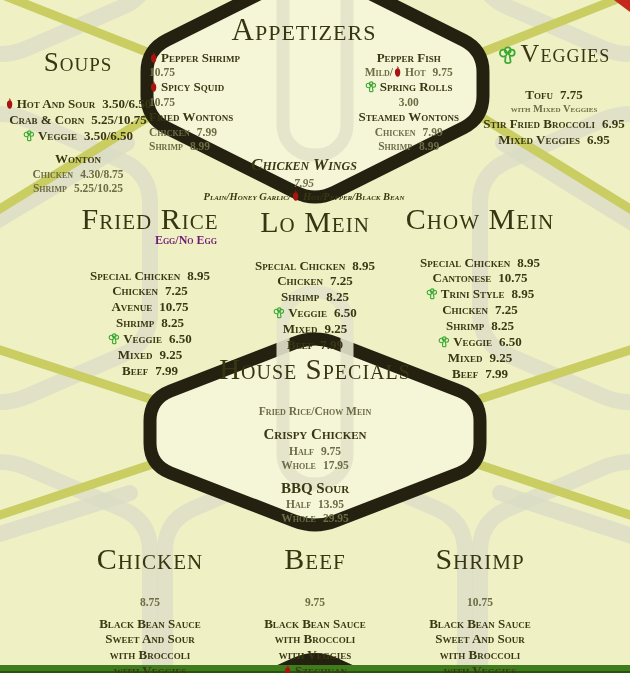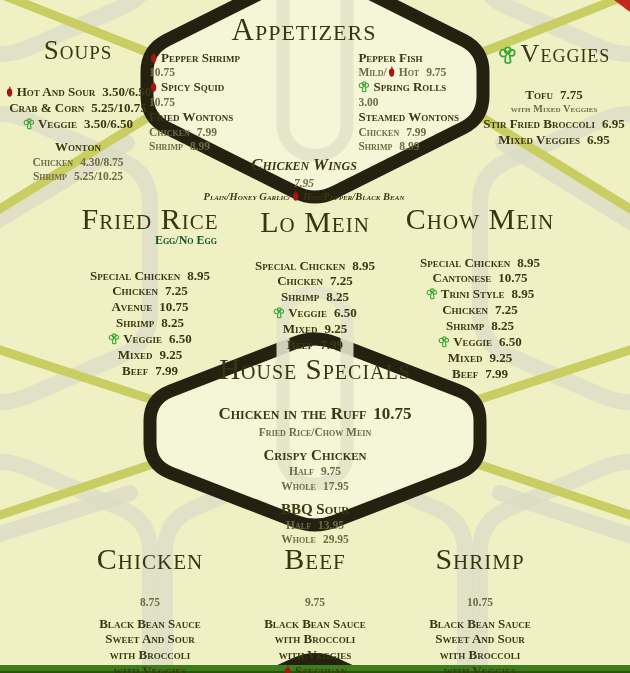--- a/index.html
+++ b/index.html
@@ -13,25 +13,25 @@
   .t-mid,.t-bot{font-size:30px;}
   .t-veg{font-size:26px;text-align:center;}
   .lines{margin-top:20px;}
   .line{font-variant:small-caps;font-weight:bold;font-size:13px;line-height:1.22;color:#3a3813;}
   .line .pr{margin-left:7px;}
   .line.light{color:#6d6c45;font-size:11.5px;}
   .line.small{font-size:10.5px;}
   .line.big{font-size:17px;}
   .line.b2{font-size:15px;}
   .line.gap{margin-top:7px;}
-  .subtitle{font-variant:small-caps;color:#14532d;font-size:12px;font-weight:bold;}
+  .subtitle{font-variant:small-caps;color:#701a75;font-size:12px;font-weight:bold;}
   .fr-sub{text-align:right;padding-right:28px;margin-top:-2px;}
   .ap-cols{display:flex;justify-content:space-between;padding:0 10px;margin-top:3px;}
   .ap-cols .col-l{text-align:left;}
-  .ap-cols .col-r{text-align:left;}
+  .ap-cols .col-r{text-align:center;}
   .ap-center{margin-top:2px;font-style:italic;}
   .icn{display:inline-block;vertical-align:-2px;margin-right:3px;}
   .title .icn{vertical-align:-3px;margin-right:4px;}
 </style>
 </head>
 <body>
 
 <div class="page">
   <svg id="bg" width="630" height="673">
       <rect x="0" y="0" width="630" height="673" fill="#eff1c5"></rect>
@@ -57,21 +57,21 @@
       <path d="M295.32260179800187,-24.161300899000928 Q315,-34 334.67739820199813,-24.161300899000928 L463.32260179800187,40.16130089900093 Q483,50 483,72 L483,96 Q483,118 463.32260179800187,127.83869910099908 L334.67739820199813,192.16130089900093 Q315,202 295.32260179800187,192.16130089900093 L166.67739820199816,127.83869910099908 Q147,118 147,96 L147,72 Q147,50 166.67739820199816,40.16130089900093 Z" fill="#f5f6d8" stroke="#242110" stroke-width="13" stroke-linejoin="round"></path>
       <path d="M294.4889064568789,342.95581810157427 Q315,335 335.5110935431211,342.95581810157427 L459.4889064568789,391.04418189842573 Q480,399 480,421 L480,443 Q480,465 459.4889064568789,472.95581810157427 L335.5110935431211,521.0441818984258 Q315,529 294.4889064568789,521.0441818984258 L170.5110935431211,472.95581810157427 Q150,465 150,443 L150,421 Q150,399 170.5110935431211,391.04418189842573 Z" fill="#f5f6d8" stroke="#242110" stroke-width="13" stroke-linejoin="round"></path>
       <path d="M294.9719374958227,664.103664774626 Q315,655 335.0280625041773,664.103664774626 L459.9719374958227,720.896335225374 Q480,730 480,752 L480,774 Q480,796 459.9719374958227,805.103664774626 L335.0280625041773,861.896335225374 Q315,871 294.9719374958227,861.896335225374 L170.0280625041773,805.103664774626 Q150,796 150,774 L150,752 Q150,730 170.0280625041773,720.896335225374 Z" fill="#f5f6d8" stroke="#242110" stroke-width="13" stroke-linejoin="round"></path>
       <rect x="283" y="-60" width="64" height="215" rx="30" fill="none" stroke="#e2e3ca" stroke-width="13" opacity="0.9"></rect>
       <rect x="283" y="292" width="64" height="192" rx="30" fill="none" stroke="#e2e3ca" stroke-width="13" opacity="0.9"></rect>
       <polygon points="614,0 630,0 630,12" fill="#c5291c"></polygon>
       <rect x="0" y="665" width="630" height="6" fill="#3f7c1c"></rect>
       <rect x="0" y="671" width="630" height="2" fill="#275408"></rect>
     </svg>
 
-  <div class="sec" style="left:2px;top:36px;width:152px;">
+  <div class="sec" style="left:2px;top:48px;width:152px;">
     <div class="title">Soups</div>
     <div class="lines">
         <div class="line"><svg class="icn" width="9" height="12" viewBox="0 0 10 13">
     <path d="M6.2 2.6 C6.5 1.3 5.6 0.5 4.3 0.2 C5 0.9 5.1 1.6 4.9 2.4 C3.3 2.8 2.1 4.4 2.1 6.5 C2.1 9.5 3.7 11.9 5.3 11.9 C7 11.9 8.1 9.6 8.1 6.8 C8.1 4.6 7.4 3.1 6.2 2.6 Z" fill="#a81410"></path>
   </svg><span class="nm">Hot And Sour</span><span class="pr">3.50/6.50</span></div>
         <div class="line"><span class="nm">Crab &amp; Corn</span><span class="pr">5.25/10.75</span></div>
         <div class="line"><svg class="icn" width="12" height="12" viewBox="0 0 14 14">
     <g fill="none" stroke="#3aa832" stroke-width="1.3">
       <circle cx="4" cy="5.2" r="2.6"></circle>
               <circle cx="7.2" cy="3.2" r="2.2"></circle>
@@ -212,21 +212,20 @@
     </g>
   </svg><span class="nm">Veggie</span><span class="pr">6.50</span></div>
         <div class="line"><span class="nm">Mixed</span><span class="pr">9.25</span></div>
         <div class="line"><span class="nm">Beef</span><span class="pr">7.99</span></div>
       </div>
   </div>
 
   <div class="sec" style="left:165px;top:354px;width:300px;">
     <div class="title t-house">House Specials</div>
     <div class="lines">
-        <div class="line big gap"><span class="nm">Chicken in the Ruff</span><span class="pr">10.75</span></div>
         <div class="line light"><span class="nm">Fried Rice/Chow Mein</span></div>
         <div class="line b2 gap"><span class="nm">Crispy Chicken</span></div>
         <div class="line light"><span class="nm">Half</span><span class="pr">9.75</span></div>
         <div class="line light"><span class="nm">Whole</span><span class="pr">17.95</span></div>
         <div class="line b2 gap"><span class="nm">BBQ Sour</span></div>
         <div class="line light"><span class="nm">Half</span><span class="pr">13.95</span></div>
         <div class="line light"><span class="nm">Whole</span><span class="pr">29.95</span></div>
       </div>
   </div>
 

